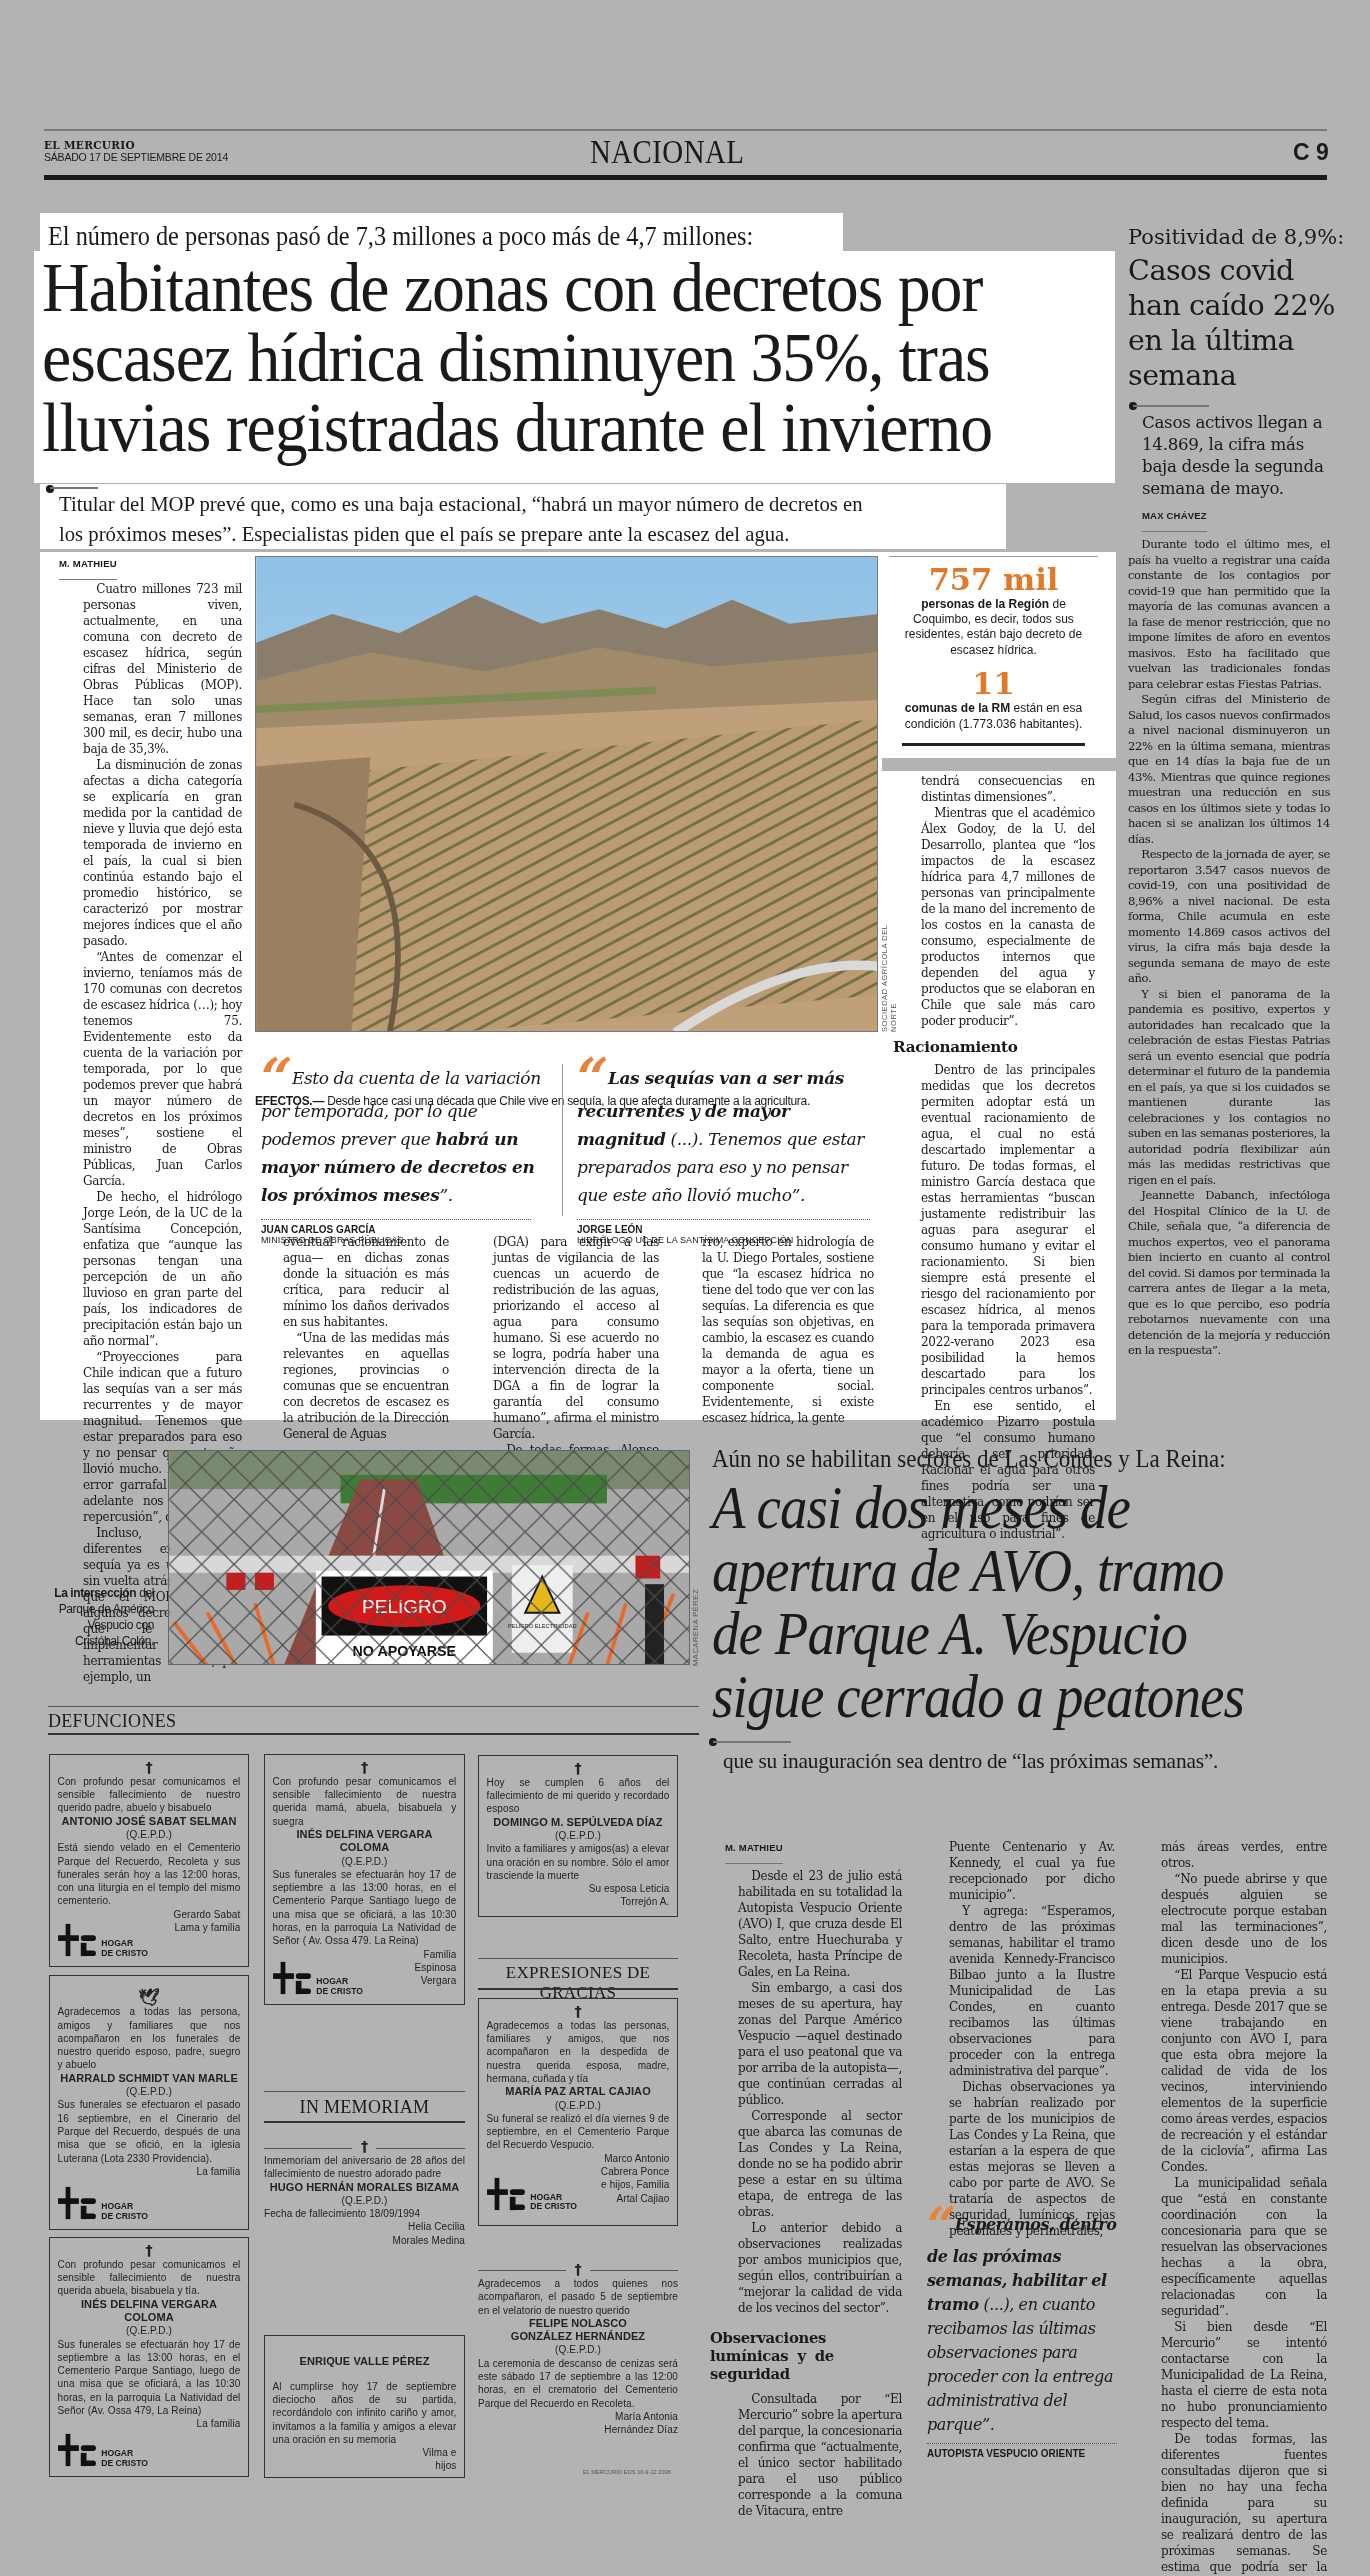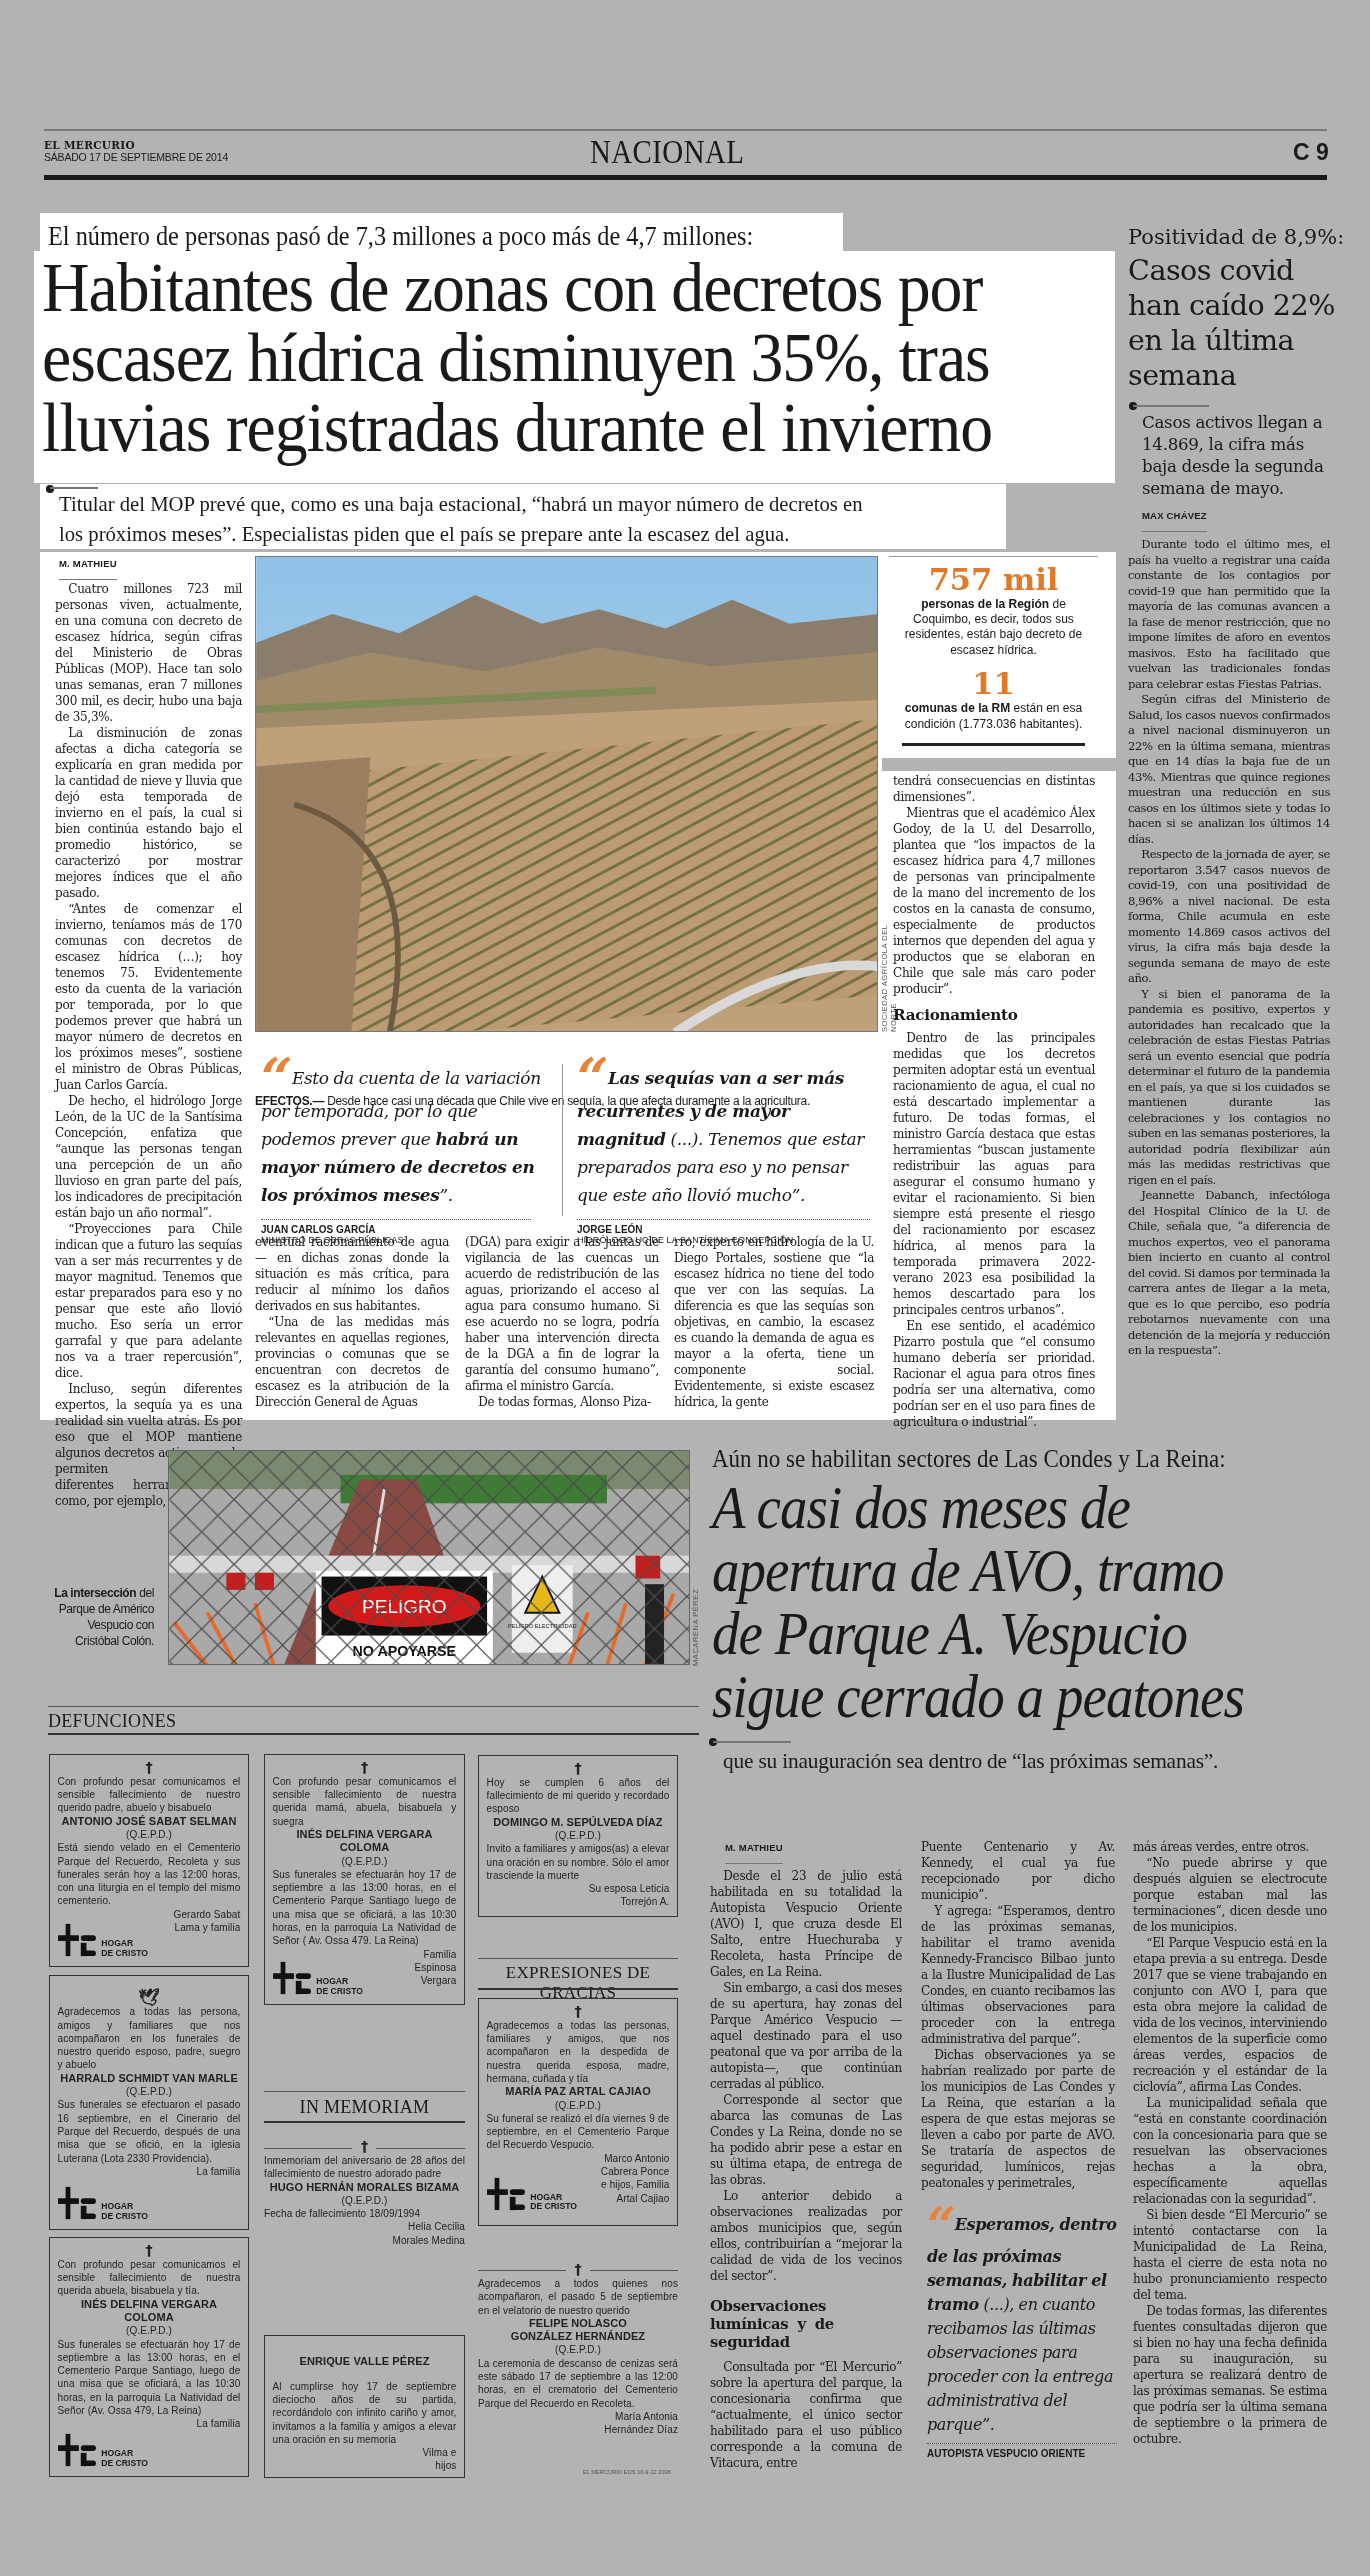--- a/index.html
+++ b/index.html
@@ -19,21 +19,21 @@
   .white { background:#ffffff; }
 
   .kicker-main { font-family:"Liberation Serif", serif; font-size:27px; transform:scaleX(0.9); transform-origin:left top; white-space:nowrap; }
   .headline-main { font-family:"Liberation Serif", serif; font-size:70px; line-height:70px; letter-spacing:-1.1px; transform:scaleX(0.94); transform-origin:left top; white-space:nowrap; }
   .deck { font-family:"Liberation Serif", serif; font-size:22px; line-height:29.5px; transform:scaleX(0.94); transform-origin:left top; }
   .bullet-line { position:absolute; height:1.9px; background:#777; }
   .bullet-dot { position:absolute; width:7.6px; height:7.6px; border-radius:50%; background:#1a1a1a; }
   .byline { font-family:"Liberation Sans", sans-serif; font-size:9.5px; font-weight:bold; border-bottom:1px solid #777; padding-bottom:10px; letter-spacing:0.2px; }
 
   .body-text { font-family:"DejaVu Serif", serif; font-size:12px; line-height:16px; text-align:justify; hyphens:manual; letter-spacing:-0.3px; }
-  .body-text p { text-indent:13.3px; }
+  .body-text p { text-indent:13.3px;margin-left:28px; }
   .body-small { font-family:"DejaVu Serif", serif; font-size:11.6px; line-height:15.5px; text-align:justify; letter-spacing:-0.4px; }
   .body-small p { text-indent:13.3px; }
 
   .subhead { font-family:"DejaVu Serif", serif; font-weight:bold; font-size:15.2px; }
 
   
   .photo-land { overflow:hidden; border:1px solid #777; }
   .photo-credit-v { font-family:"Liberation Sans", sans-serif; font-size:7.6px; color:#555; writing-mode:vertical-rl; transform:rotate(180deg); letter-spacing:0.5px; }
   .caption { font-family:"Liberation Sans", sans-serif; font-size:12px; letter-spacing:-0.3px; white-space:nowrap; }
   .caption b { font-weight:bold; }

